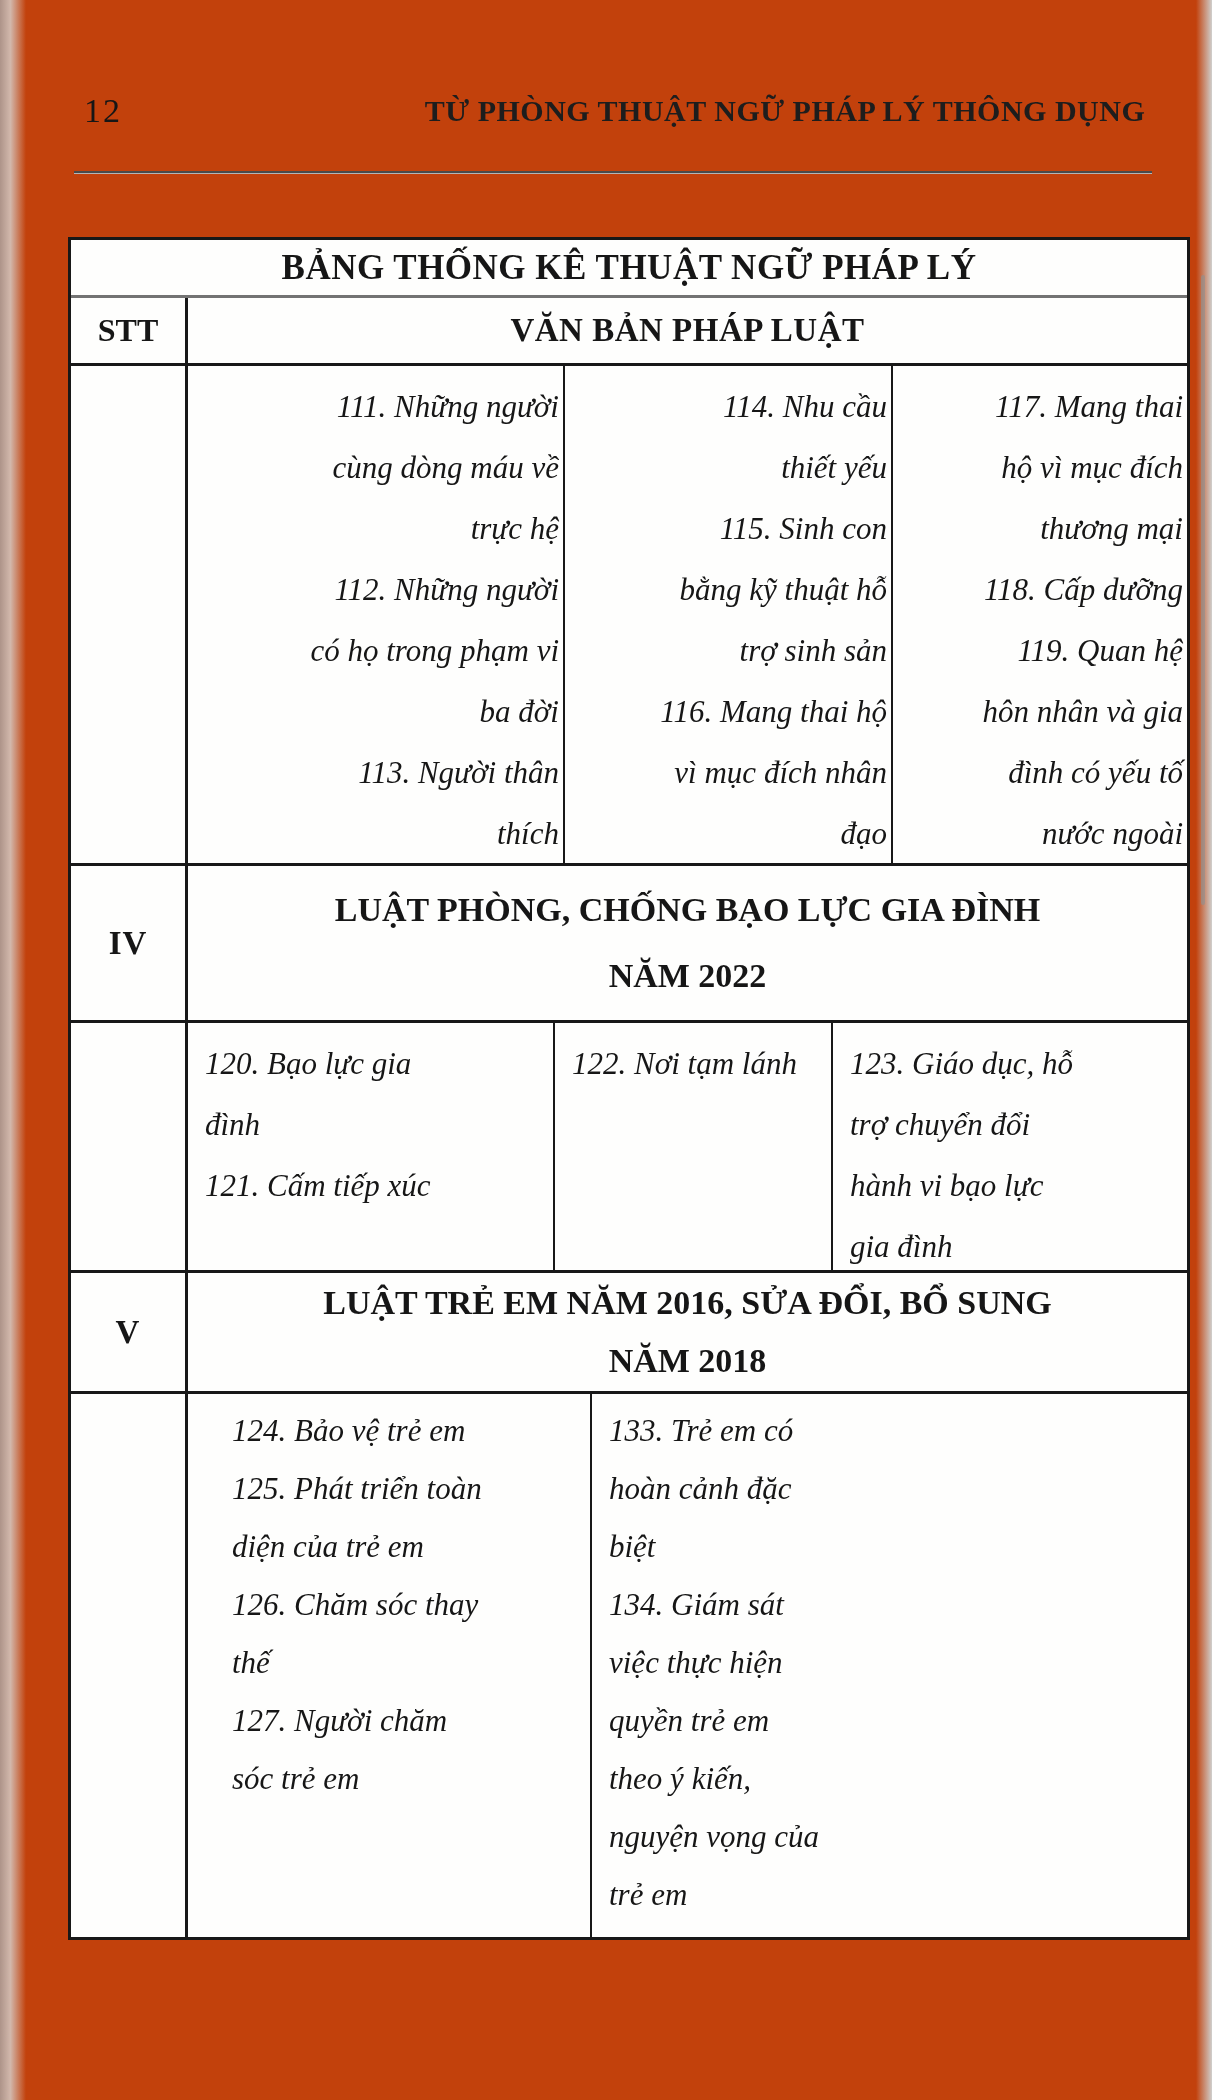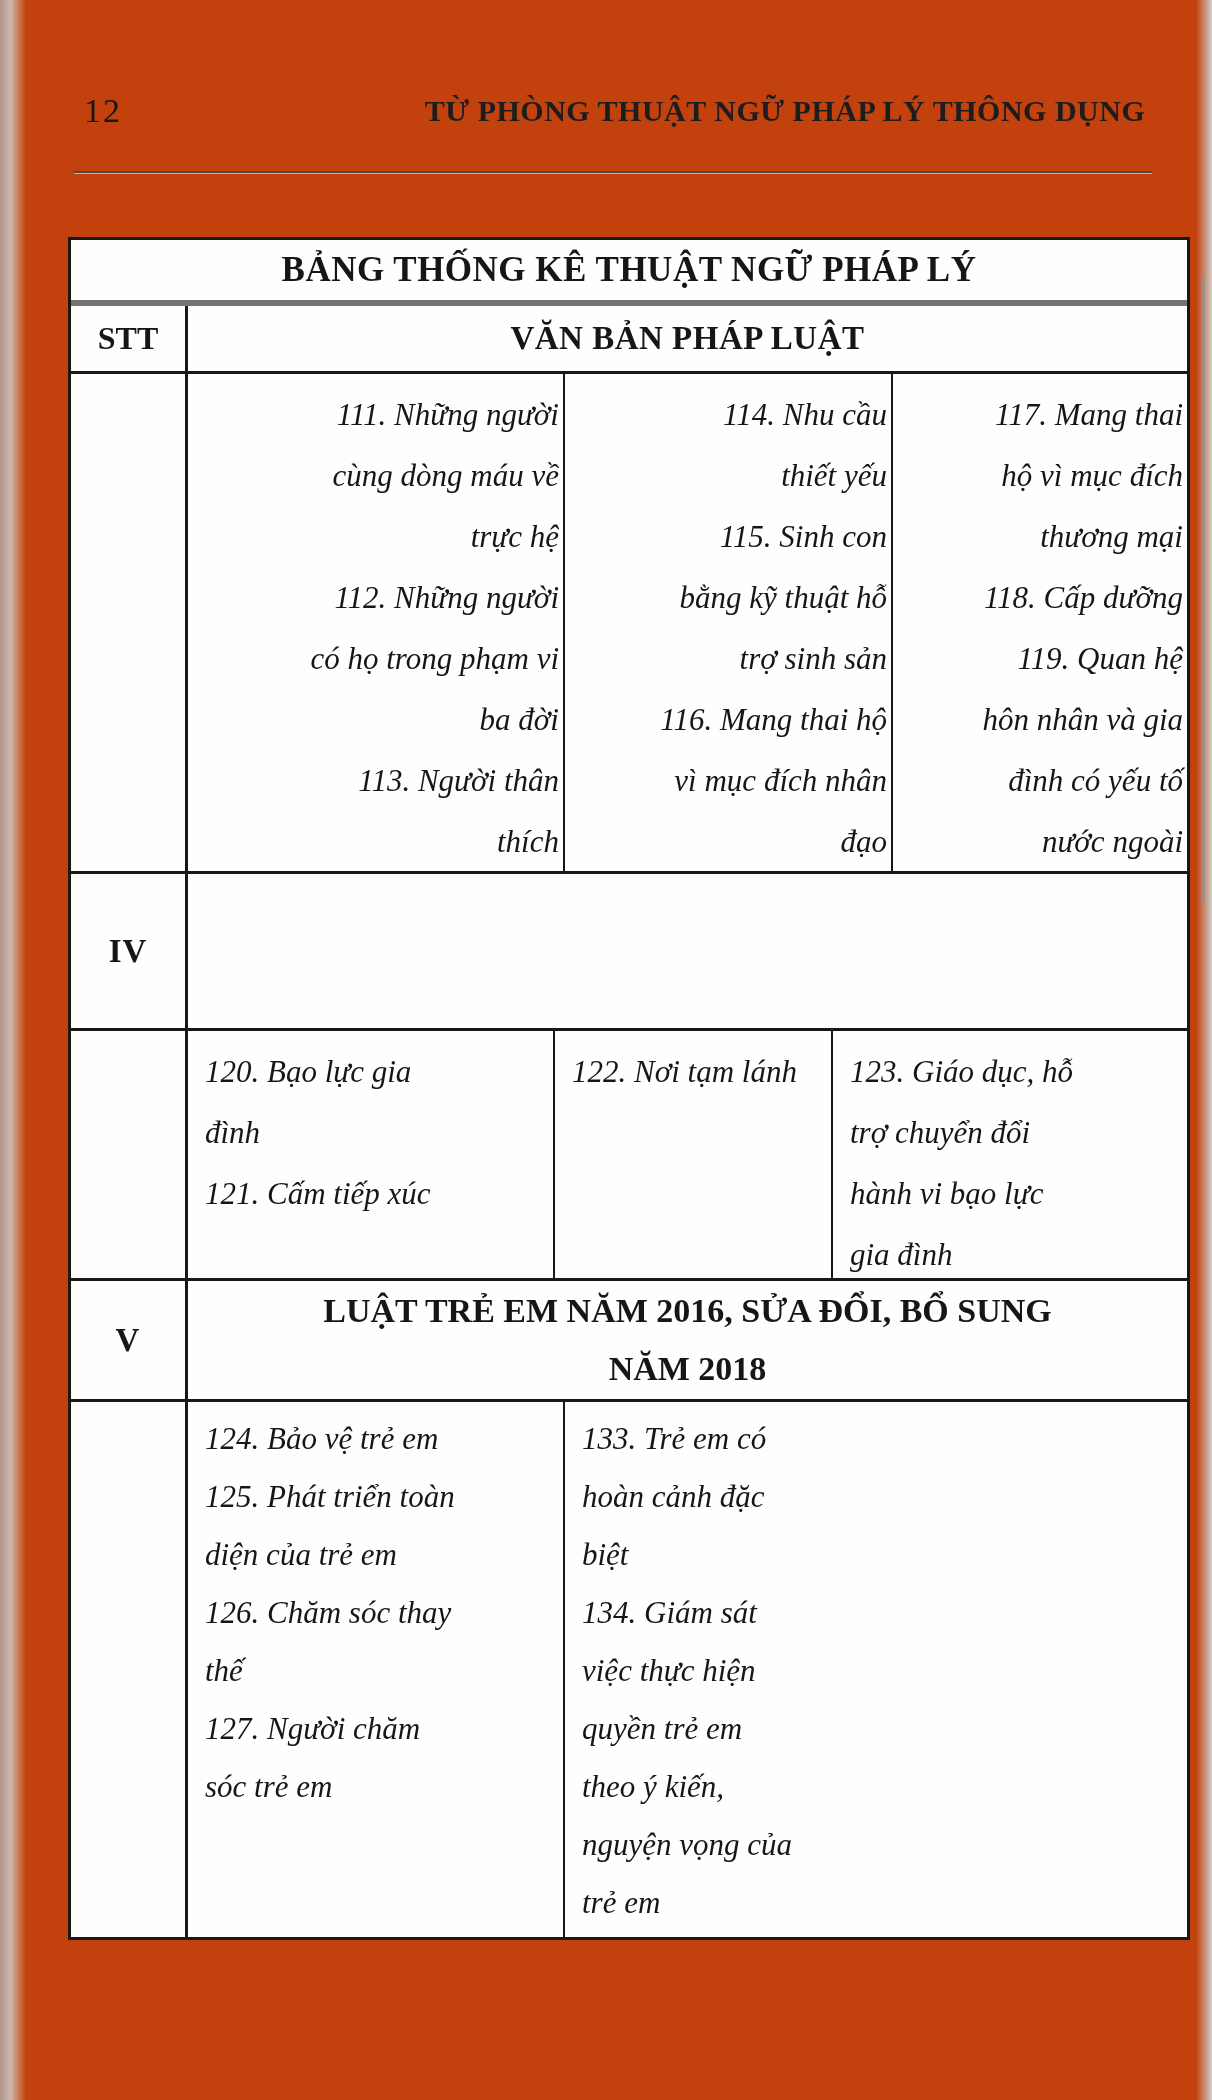--- a/index.html
+++ b/index.html
@@ -48,21 +48,21 @@
 
   
   .ttable {
     position: absolute; left: 68px; top: 237px;
     width: 1122px; height: 1703px;
     border: 3px solid #181818;
     display: flex; flex-direction: column;
     background: #fefefd;
   }
   .t-title {
-    height: 66px; border-bottom: 6px solid #737373;
+    height: 58px; border-bottom: 3px solid #737373;
     display: flex; align-items: center; justify-content: center;
     font-size: 35px; font-weight: 700; letter-spacing: .5px;
   }
   .t-head { height: 68px; border-bottom: 3px solid #181818; display: flex; text-align: right; }
   .stt-col {
     width: 117px; flex: 0 0 117px;
     border-right: 3px solid #181818;
     display: flex; align-items: center; justify-content: center;
   }
   .head-label { font-size: 32px; font-weight: 700; }
@@ -70,21 +70,21 @@
     flex: 1; display: flex; align-items: center; justify-content: center;
     font-size: 33px; font-weight: 700; letter-spacing: .5px;
   }
 
   .t-row { display: flex; border-bottom: 3px solid #181818; }
   .t-row.last { border-bottom: none; flex: 1; }
 
   .cols { flex: 1; display: grid; }
   .cols-r1 { grid-template-columns: 377px 328px 1fr; text-align: right; }
   .cols-r2 { grid-template-columns: 367px 278px 1fr; }
-  .cols-r3 { grid-template-columns: 377px 332px 1fr; }
+  .cols-r3 { grid-template-columns: 377px 332px 1fr; margin-left: 27px; }
   .cols > .tcell { border-right: 2px solid #181818; }
   .cols > .tcell:last-child { border-right: none; }
 
   .tcell {
     padding: 10px 4px 0 17px;
     font-style: italic;
     font-size: 31px;
     line-height: 61px;
     white-space: pre-line;
     overflow: hidden;
@@ -160,20 +160,22 @@
 hôn nhân và gia
 đình có yếu tố
 nước ngoài</div>
       </div>
     </div>
 
     <div class="t-row law-row-iv">
       <div class="stt-col">
         <span class="stt-roman">IV</span>
       </div>
+      <div class="law-cell">LUẬT PHÒNG, CHỐNG BẠO LỰC GIA ĐÌNH
+NĂM 2022</div>
     </div>
 
     <div class="t-row r2">
       <div class="stt-col"></div>
       <div class="cols cols-r2">
         <div class="tcell">120. Bạo lực gia
 đình
 121. Cấm tiếp xúc</div>
         <div class="tcell">122. Nơi tạm lánh</div>
         <div class="tcell">123. Giáo dục, hỗ

